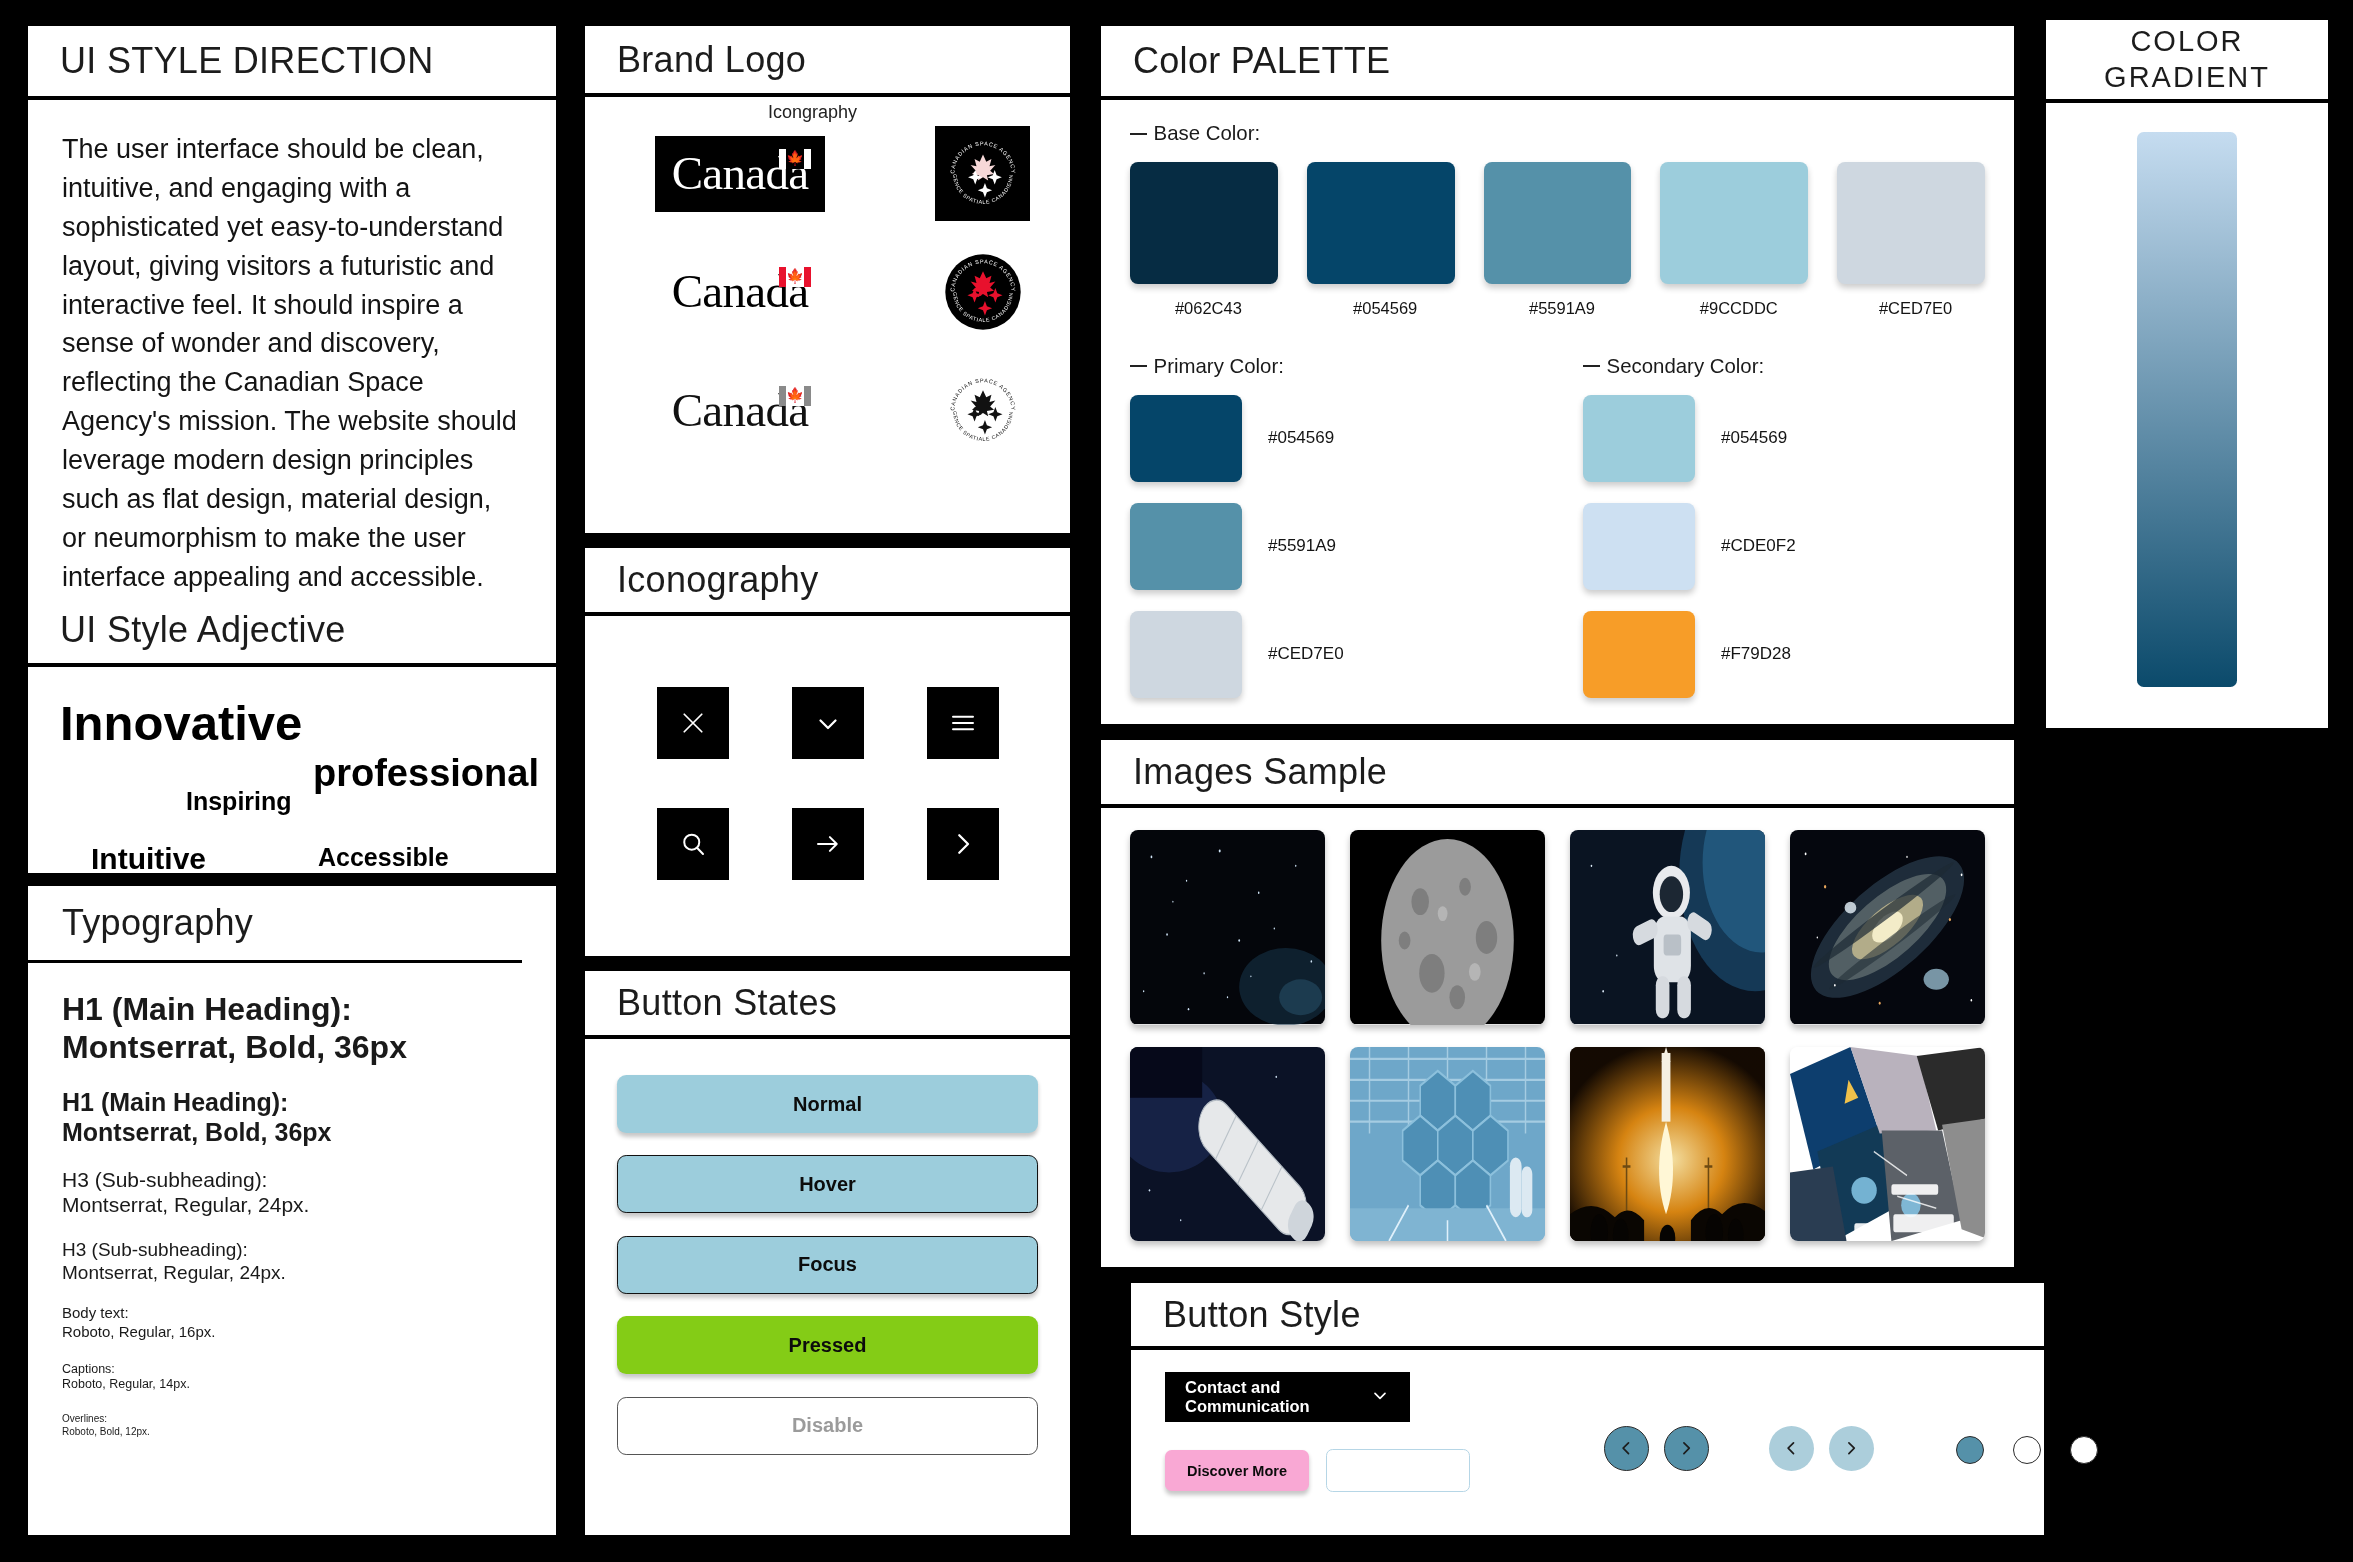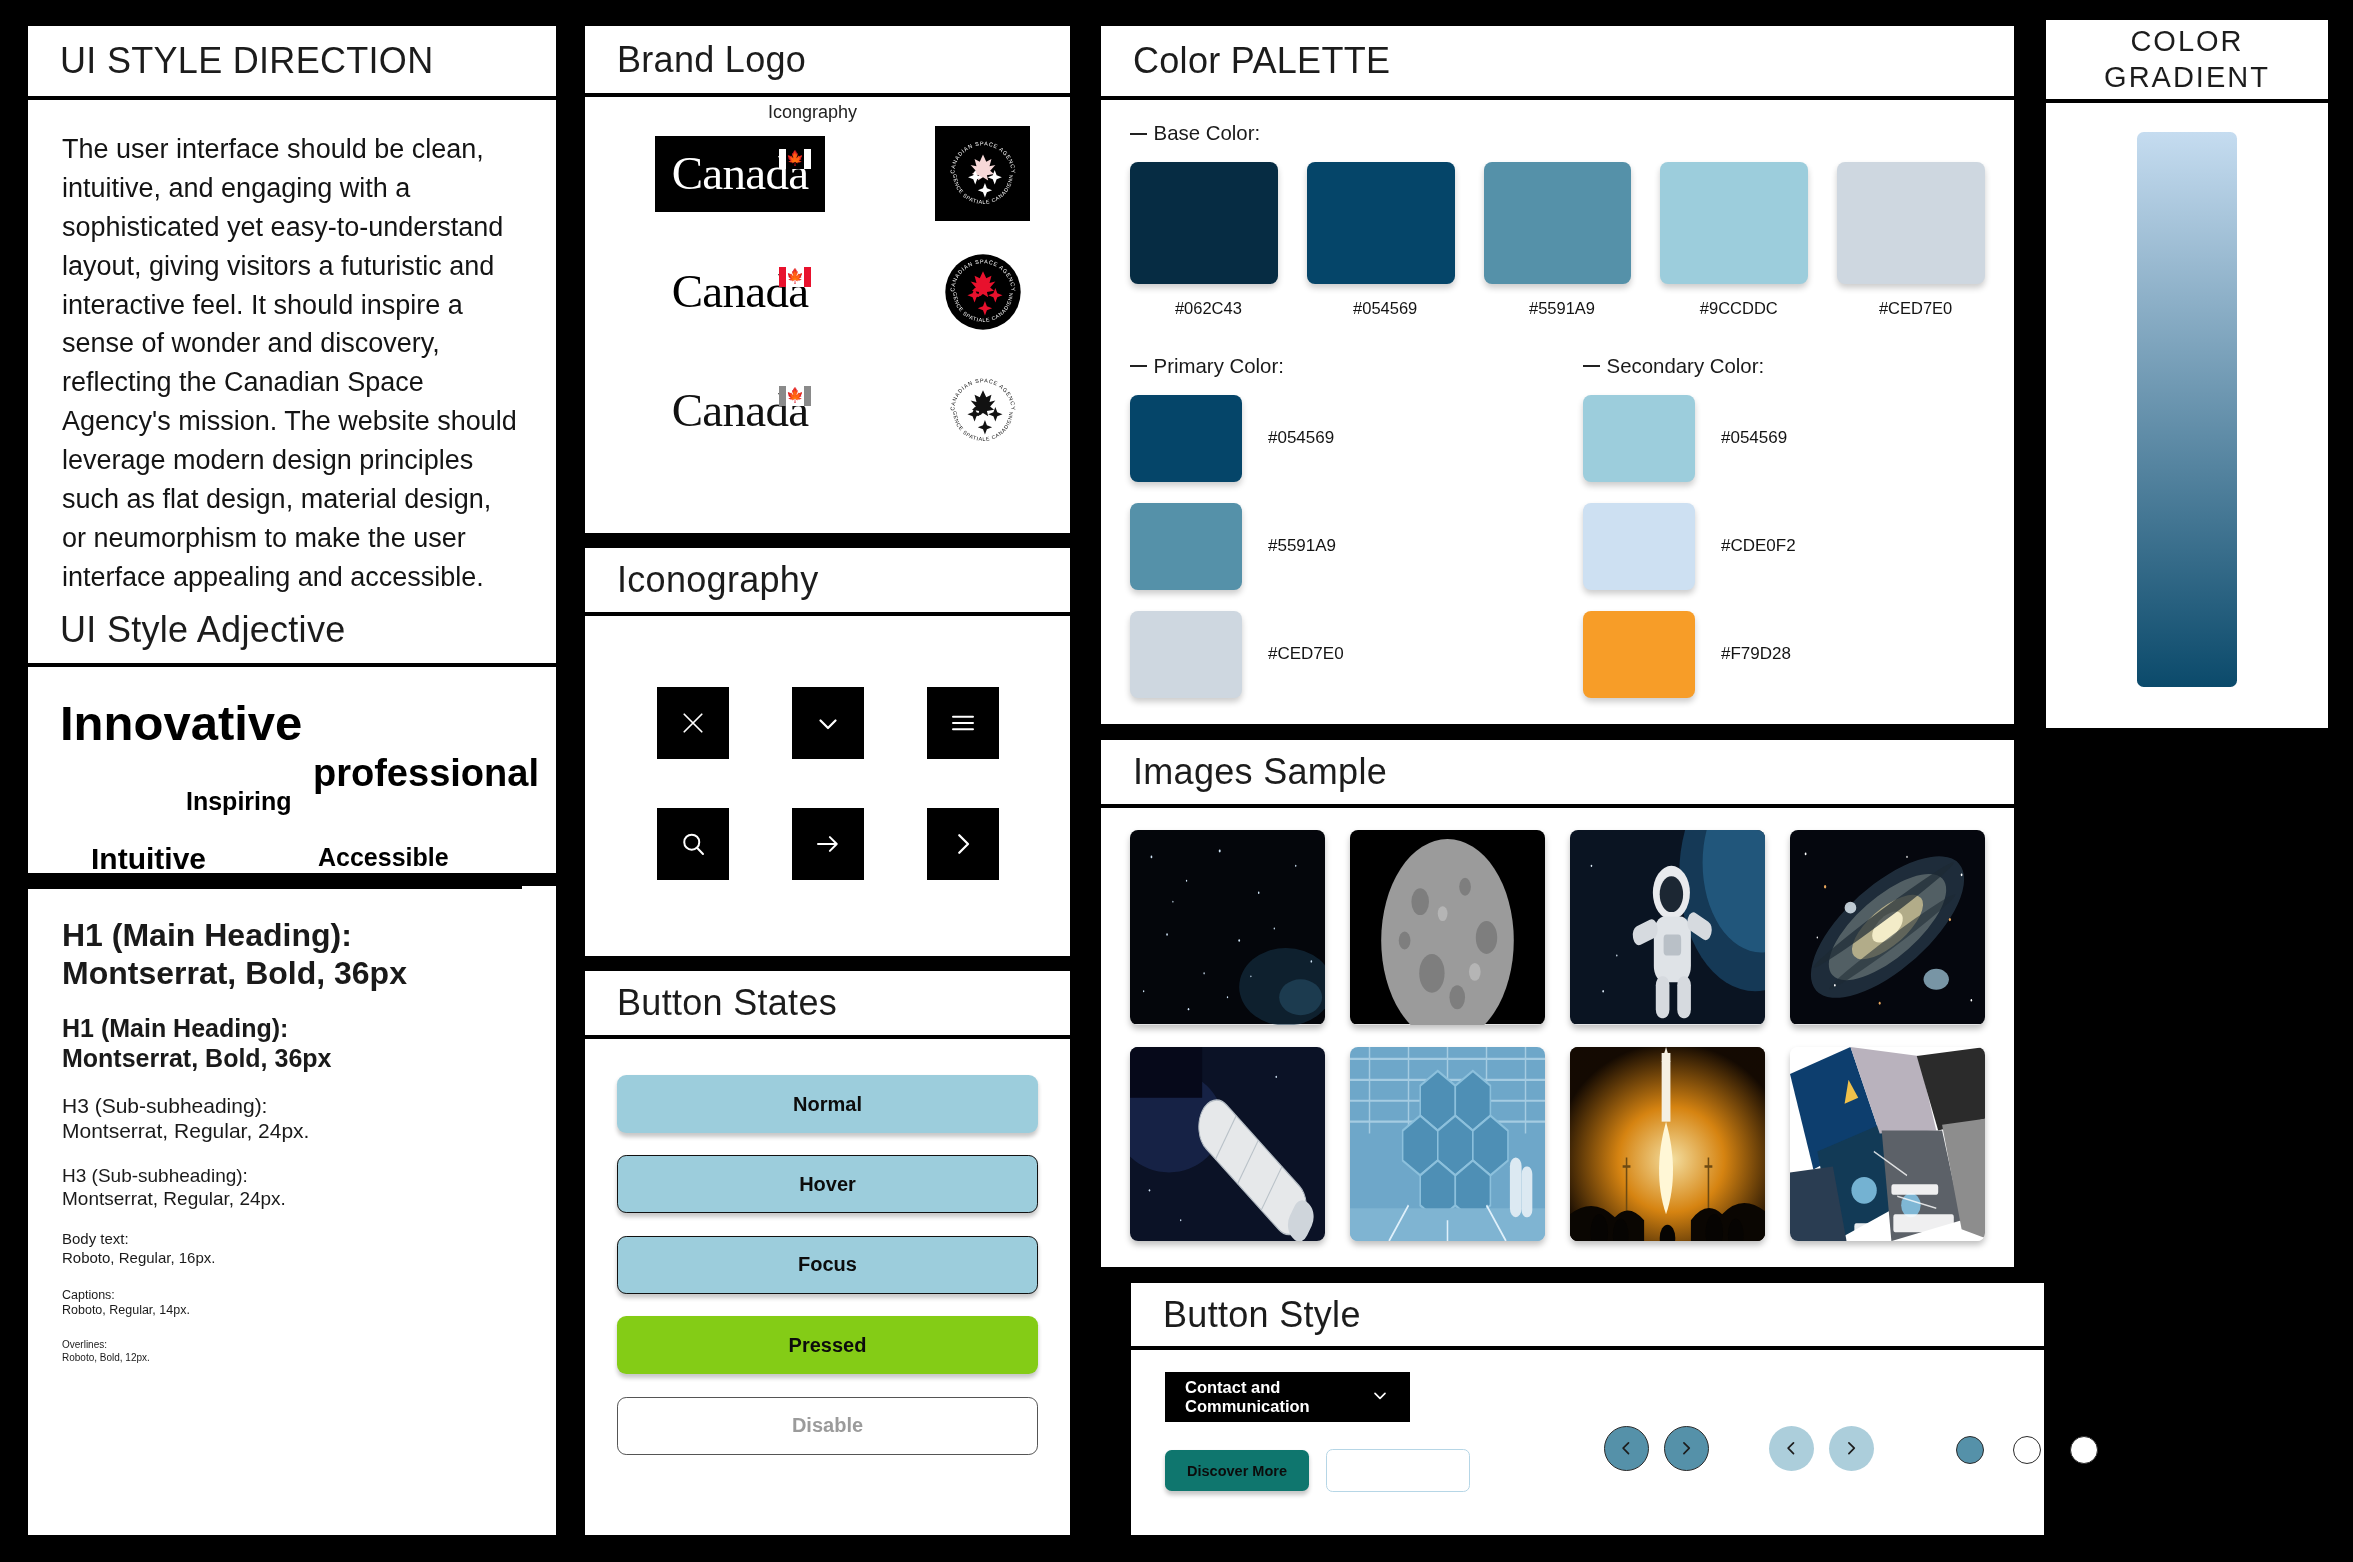--- a/index.html
+++ b/index.html
@@ -175,21 +175,21 @@
   .bs-wrap { position:relative; width:100%; height:100%; }
 
   .dropdown-btn {
     position:absolute; left:34px; top:22.4px; width:245px; height:50px;
     background:#000; color:#fff; display:flex; align-items:center;
     padding:0 20px; justify-content:space-between;
     font-size:16.5px; font-weight:bold;
   }
   .discover-btn {
     position:absolute; left:34px; top:100px; width:144px; height:41px;
-    background:#0f766e; border-radius:6.6px; display:flex; align-items:center; justify-content:center;
+    background:#f9a8d4; border-radius:6.6px; display:flex; align-items:center; justify-content:center;
     font-size:14.5px; font-weight:bold; color:#0c0c0c; box-shadow:0 3.3px 4.6px rgba(0,0,0,.22);
   }
   .text-input {
     position:absolute; left:195px; top:99px; width:144px; height:43px;
     background:#fff; border:1.3px solid #b6d6e6; border-radius:6.6px;
   }
   .arrow-group { position:absolute; display:flex; gap:14.5px; align-items:center; }
   .arrow-group.dark  { left:473px; top:76px; }
   .arrow-group.light { left:638px; top:76px; }
   .circ-btn {
@@ -235,20 +235,23 @@
       <span class="adj innovative">Innovative</span>
       <span class="adj professional">professional</span>
       <span class="adj inspiring">Inspiring</span>
       <span class="adj intuitive">Intuitive</span>
       <span class="adj accessible">Accessible</span>
     </div>
   </div>
 </section>
 
 <section class="panel" id="p-typo">
+  <div class="panel-head">
+    <h2 class="panel-title">Typography</h2>
+  </div>
   <div class="head-rule"></div>
   <div class="panel-body">
     <div class="typo-block t-h1a" style="white-space:pre-line">H1 (Main Heading):
 Montserrat, Bold, 36px</div>
     <div class="typo-block t-h1b" style="white-space:pre-line">H1 (Main Heading):
 Montserrat, Bold, 36px</div>
     <div class="typo-block t-h3" style="white-space:pre-line">H3 (Sub-subheading):
 Montserrat, Regular, 24px.</div>
     <div class="typo-block t-h3b" style="white-space:pre-line">H3 (Sub-subheading):
 Montserrat, Regular, 24px.</div>

